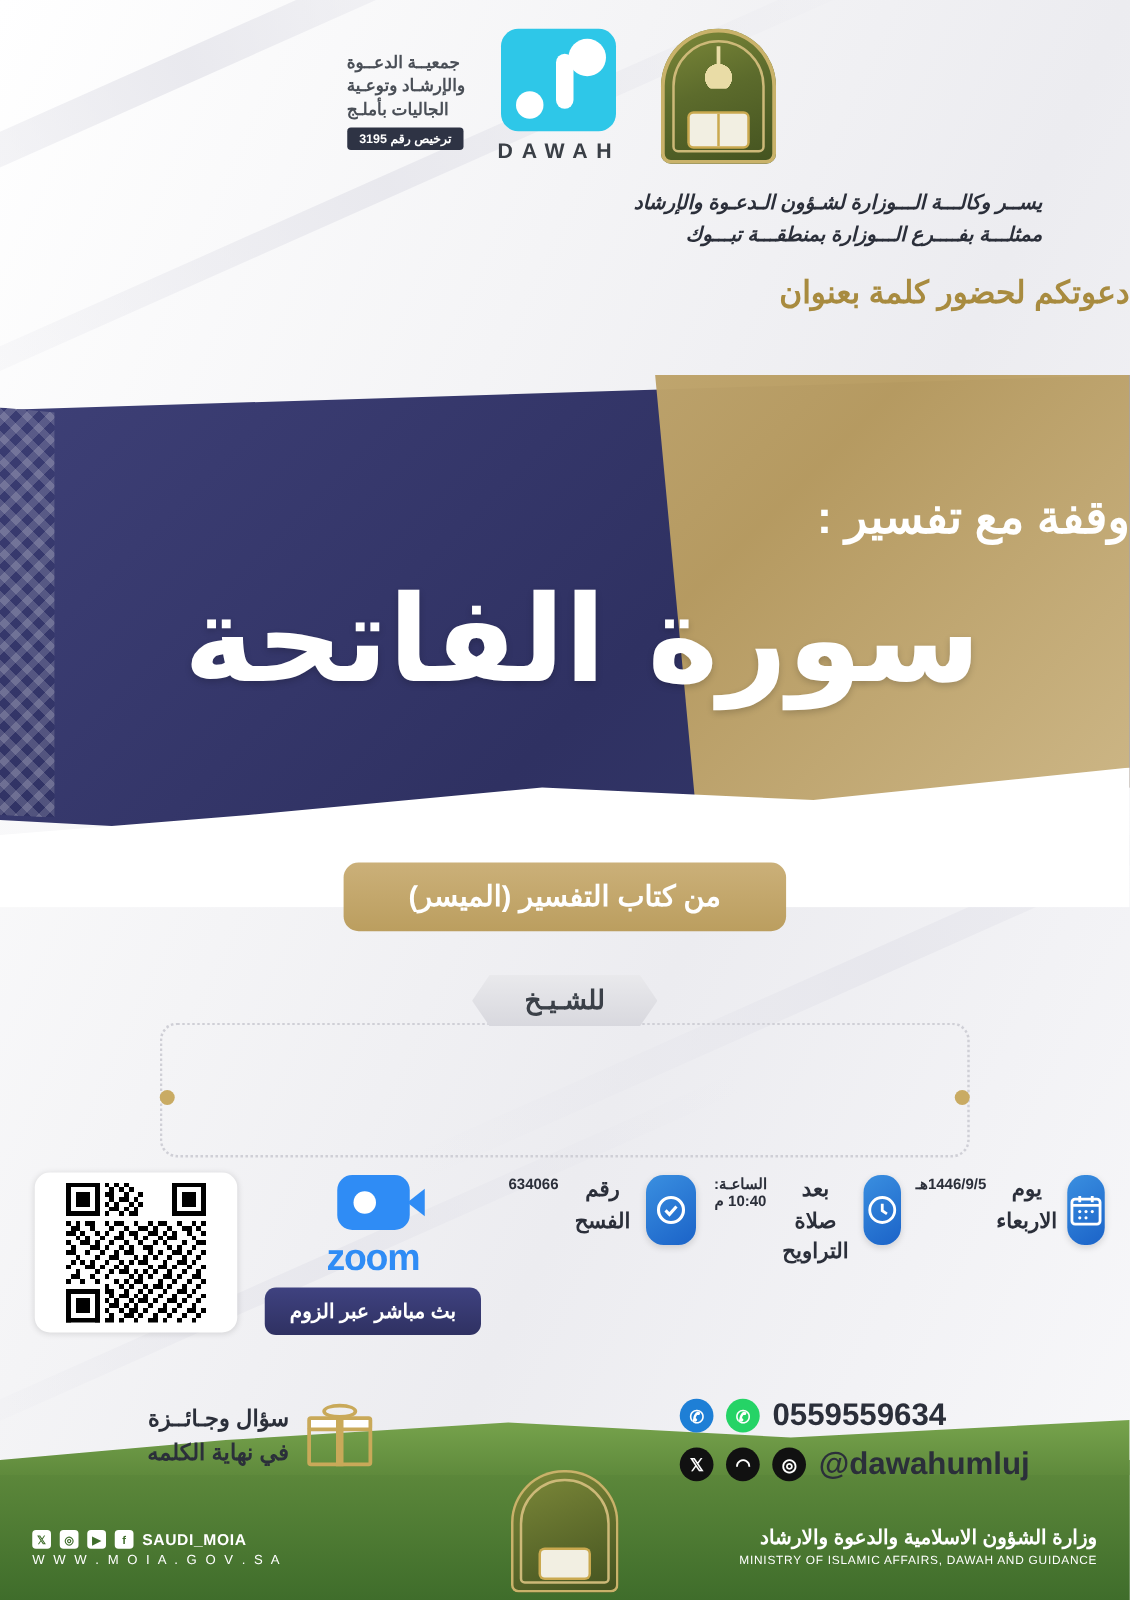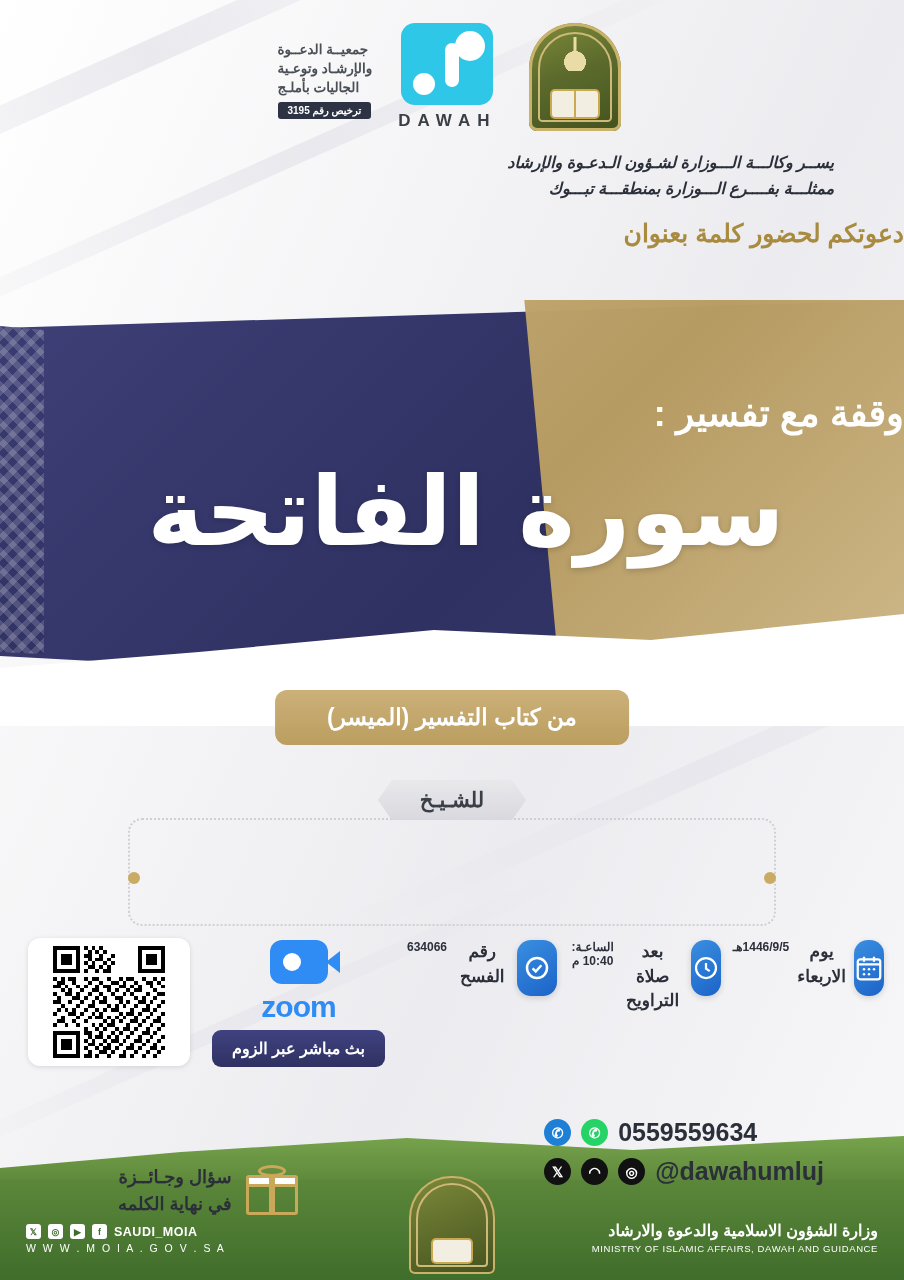--- a/index.html
+++ b/index.html
@@ -303,21 +303,21 @@
     background:#fff; border-radius: 12px;
     padding: 8px;
     box-shadow: 0 1px 5px rgba(0,0,0,.12);
     z-index: 8;
   }
   .qr-img { width:100%; height:100%; }
 
   
   .prize {
     position:absolute;
-    top: 1164px; left: 118px;
+    top: 1122px; left: 118px;
     display:flex; flex-direction: row-reverse; align-items:center; gap: 14px;
     z-index: 8;
   }
   .prize-text { color:#2b2f3a; font-size:18px; font-weight:700; line-height:1.5; text-align:right; }
   .gift {
     width: 52px; height: 48px; position:relative;
   }
   .gift-box { position:absolute; bottom:0; width:52px; height:32px; border:3px solid #c9a959; border-radius:3px;}
   .gift-lid { position:absolute; top:8px; width:52px; height:12px; border:3px solid #c9a959; border-radius:3px; background:#fff;}
   .gift-rib { position:absolute; bottom:0; left:23px; width:6px; height:40px; background:#c9a959;}

